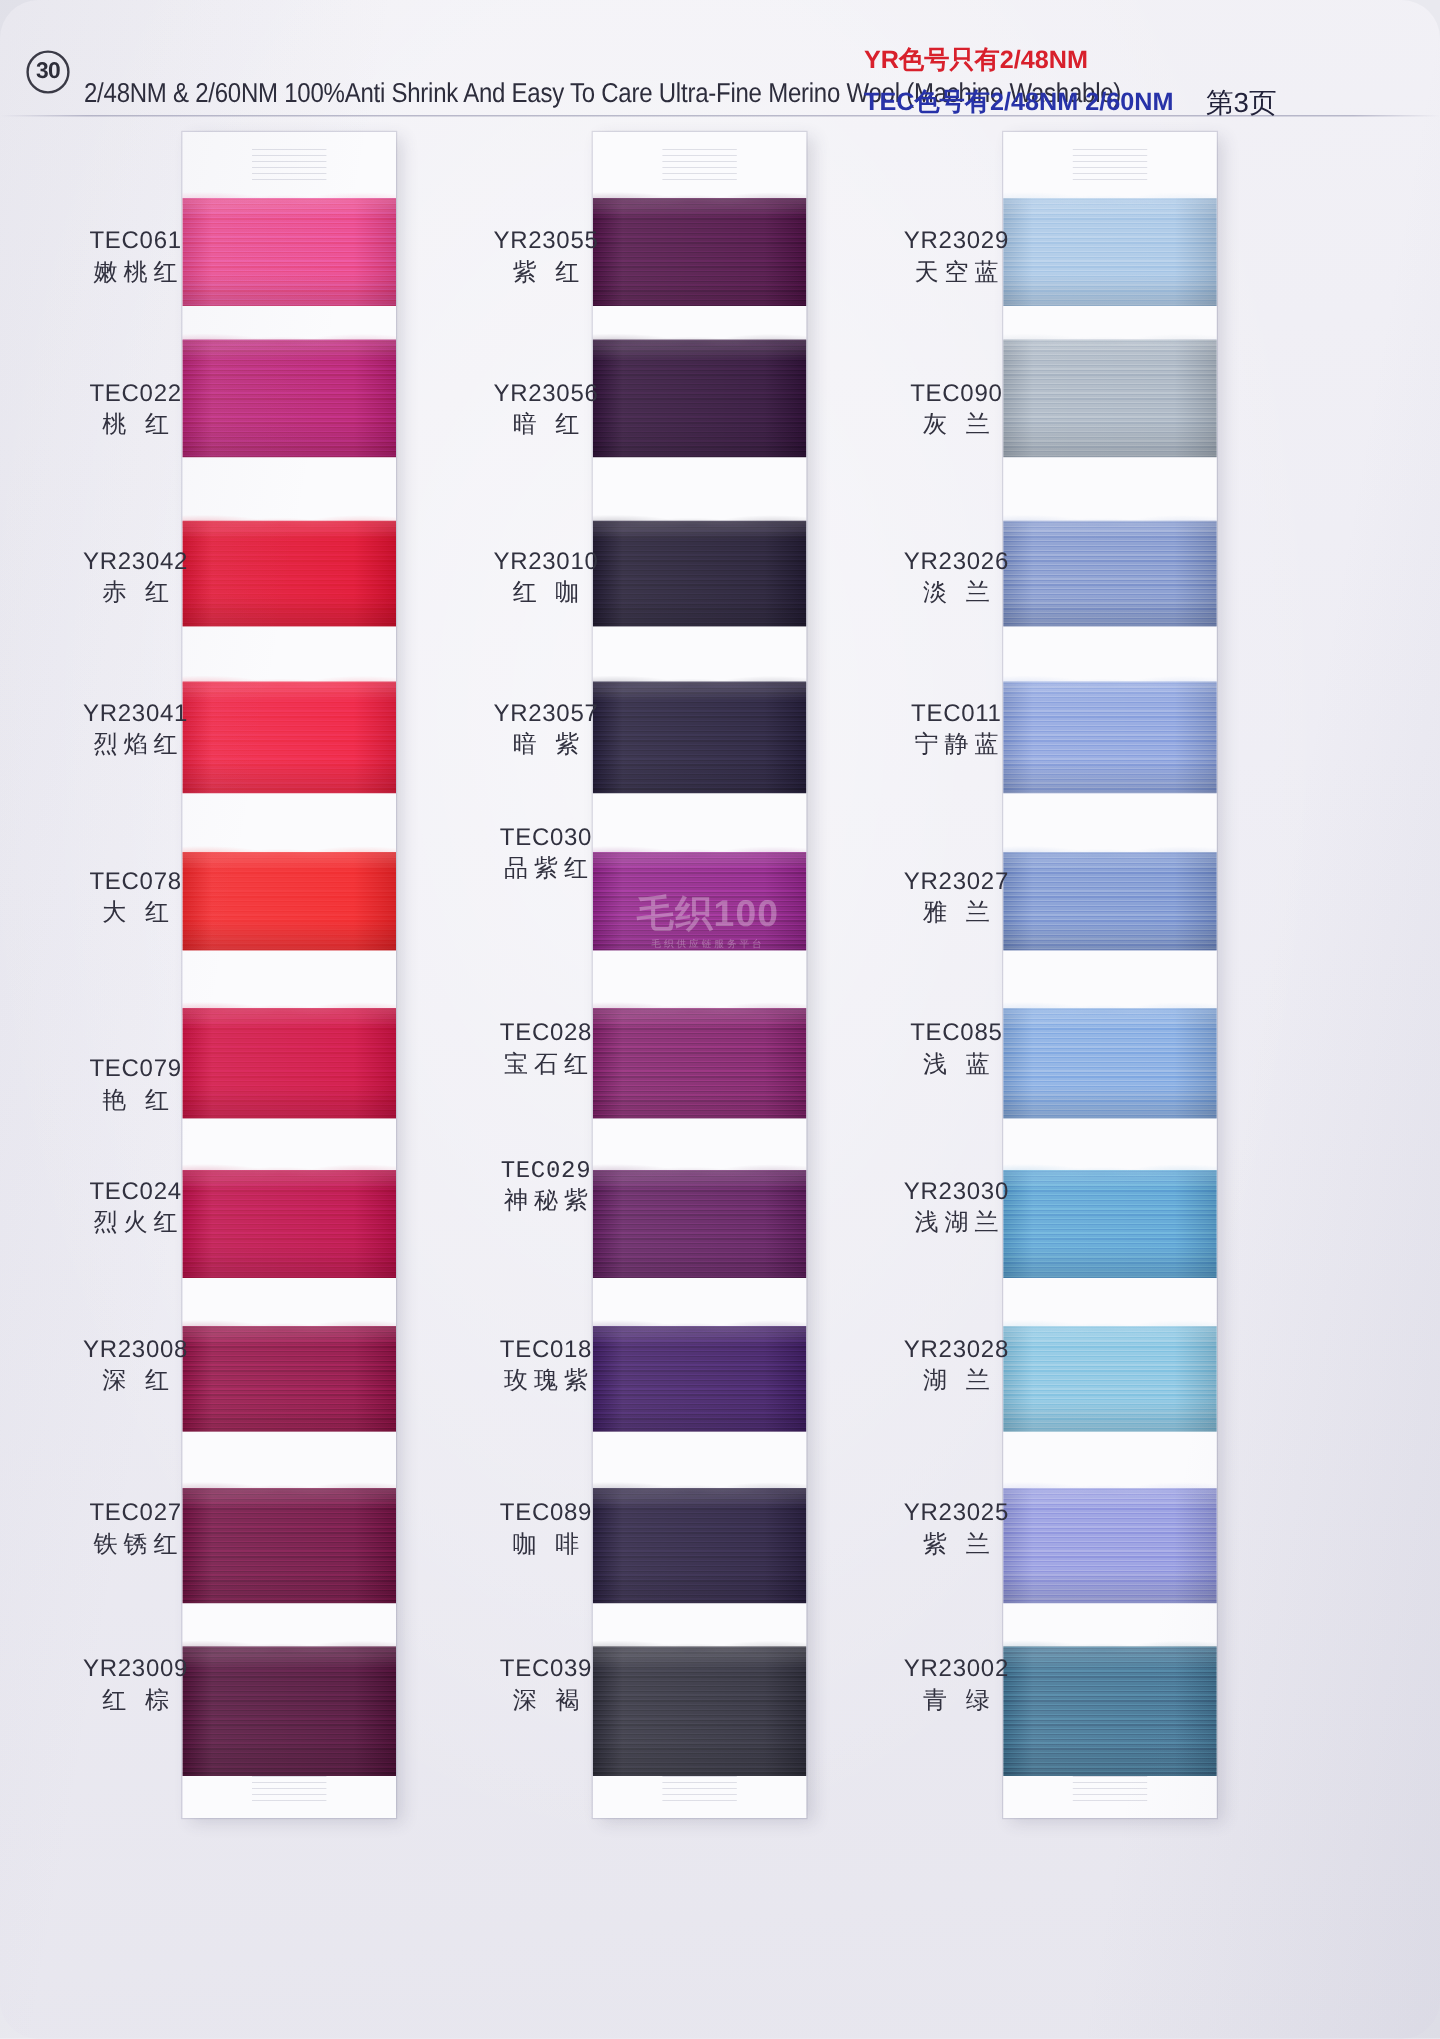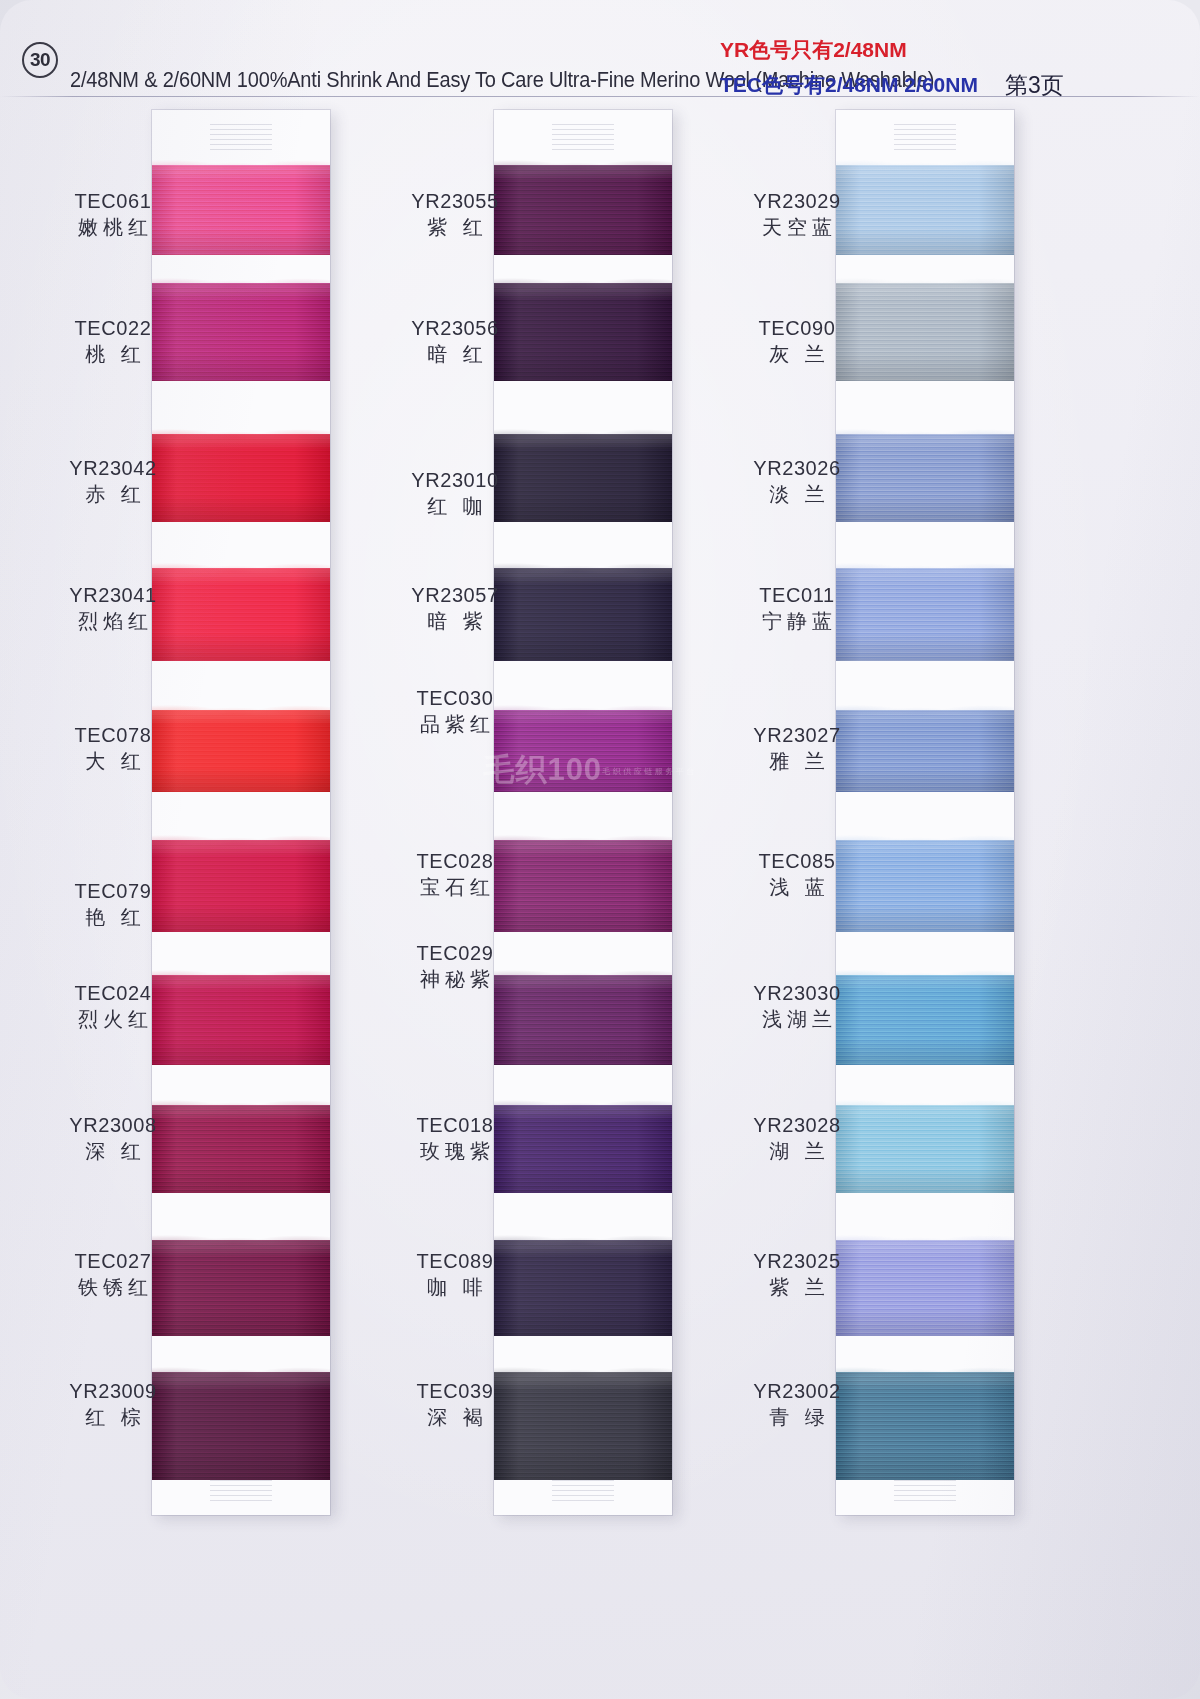--- a/index.html
+++ b/index.html
@@ -122,21 +122,21 @@
     color:#31313f;line-height:1.32;
     z-index:4;
   }
   .lbl .code{font-size:20px;letter-spacing:.6px;display:block;}
   .lbl .name{font-size:20px;letter-spacing:5px;display:block;padding-left:5px;}
 
   
   #watermark{
     position:absolute;left:505px;top:733px;width:170px;height:72px;
     z-index:7;pointer-events:none;opacity:.30;
-    display:flex;flex-direction:row;align-items:center;justify-content:center;
+    display:flex;flex-direction:column;align-items:center;justify-content:center;
     color:#ffffff;
   }
   #wm-main{font-size:31px;font-weight:bold;letter-spacing:1px;line-height:1;white-space:nowrap;}
   #wm-sub{font-size:8px;letter-spacing:2.5px;margin-top:4px;white-space:nowrap;}
 </style>
 </head>
 <body>
 
 <div id="page">
 
@@ -264,37 +264,37 @@
         <span class="name">红  棕</span>
       </div>
       <div class="lbl" style="left: 370px; top: 188px;">
         <span class="code">YR23055</span>
         <span class="name">紫  红</span>
       </div>
       <div class="lbl" style="left: 370px; top: 315px;">
         <span class="code">YR23056</span>
         <span class="name">暗  红</span>
       </div>
-      <div class="lbl" style="left: 370px; top: 467px;">
+      <div class="lbl" style="left: 370px; top: 455px;">
         <span class="code">YR23010</span>
         <span class="name">红  咖</span>
       </div>
       <div class="lbl" style="left: 370px; top: 582px;">
         <span class="code">YR23057</span>
         <span class="name">暗  紫</span>
       </div>
       <div class="lbl" style="left: 370px; top: 685px;">
         <span class="code">TEC030</span>
         <span class="name">品紫红</span>
       </div>
       <div class="lbl" style="left: 370px; top: 848px;">
         <span class="code">TEC028</span>
         <span class="name">宝石红</span>
       </div>
-      <div class="lbl" style="left: 370px; top: 940px;">
+      <div class="lbl" style="left: 370px; top: 964px; font-family: Liberation Mono, monospace;">
         <span class="code">TEC029</span>
         <span class="name">神秘紫</span>
       </div>
       <div class="lbl" style="left: 370px; top: 1112px;">
         <span class="code">TEC018</span>
         <span class="name">玫瑰紫</span>
       </div>
       <div class="lbl" style="left: 370px; top: 1248px;">
         <span class="code">TEC089</span>
         <span class="name">咖  啡</span>

